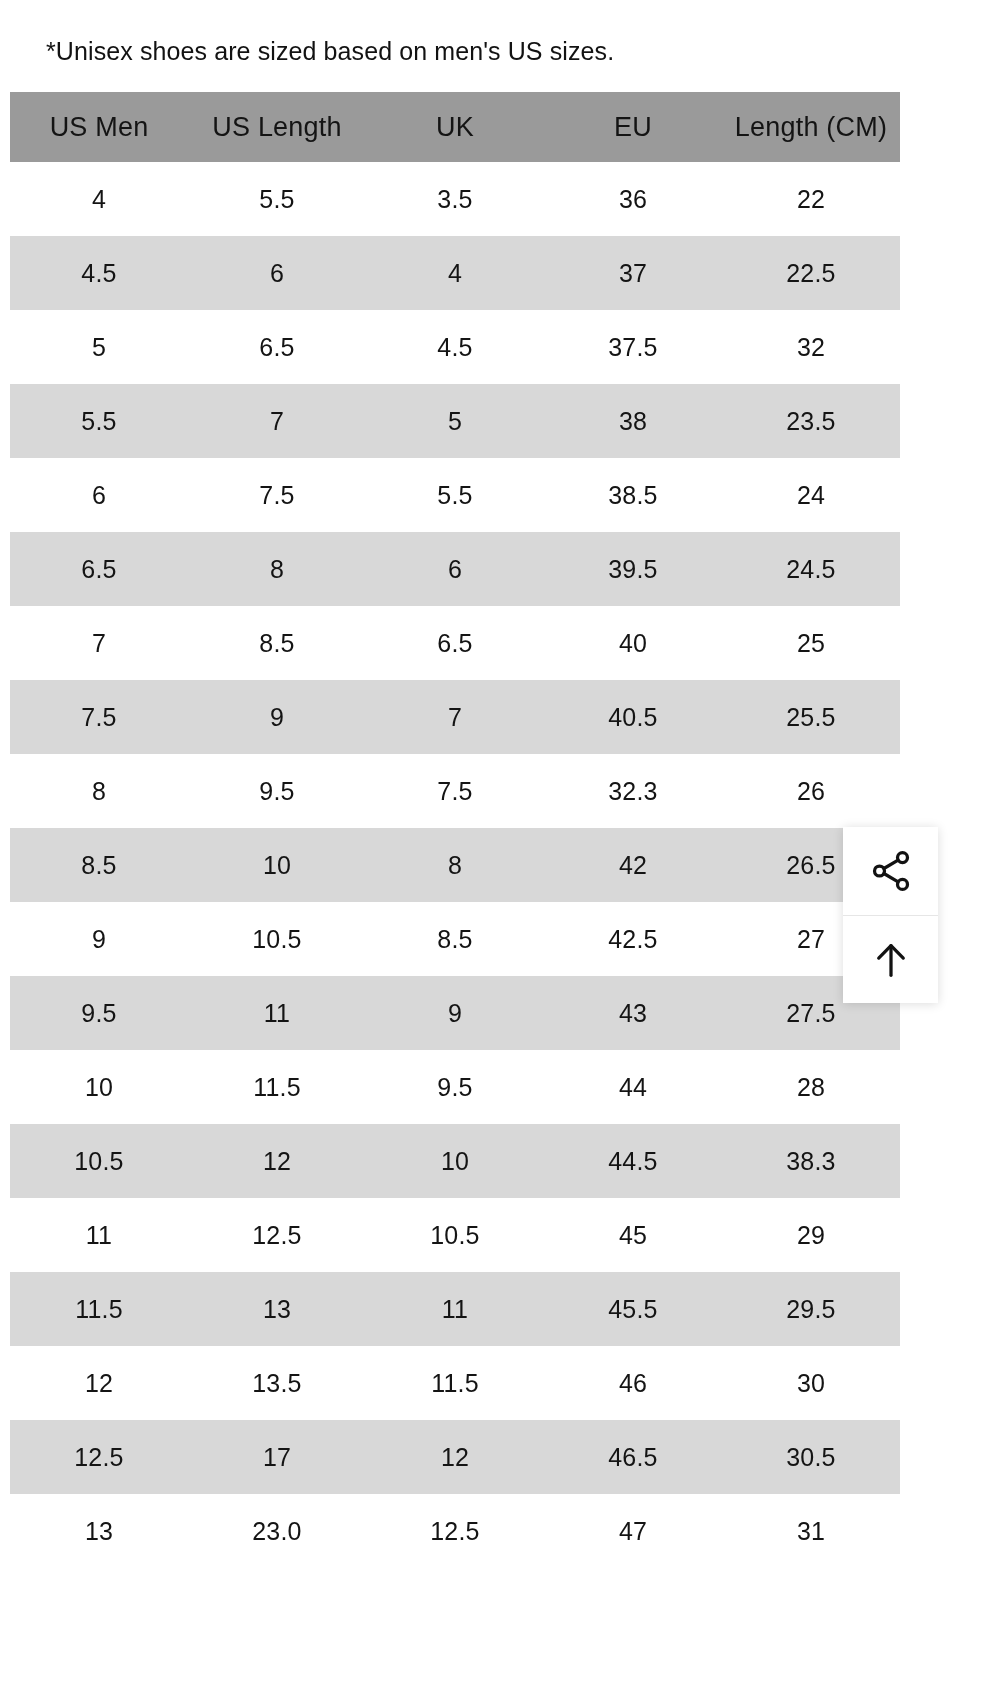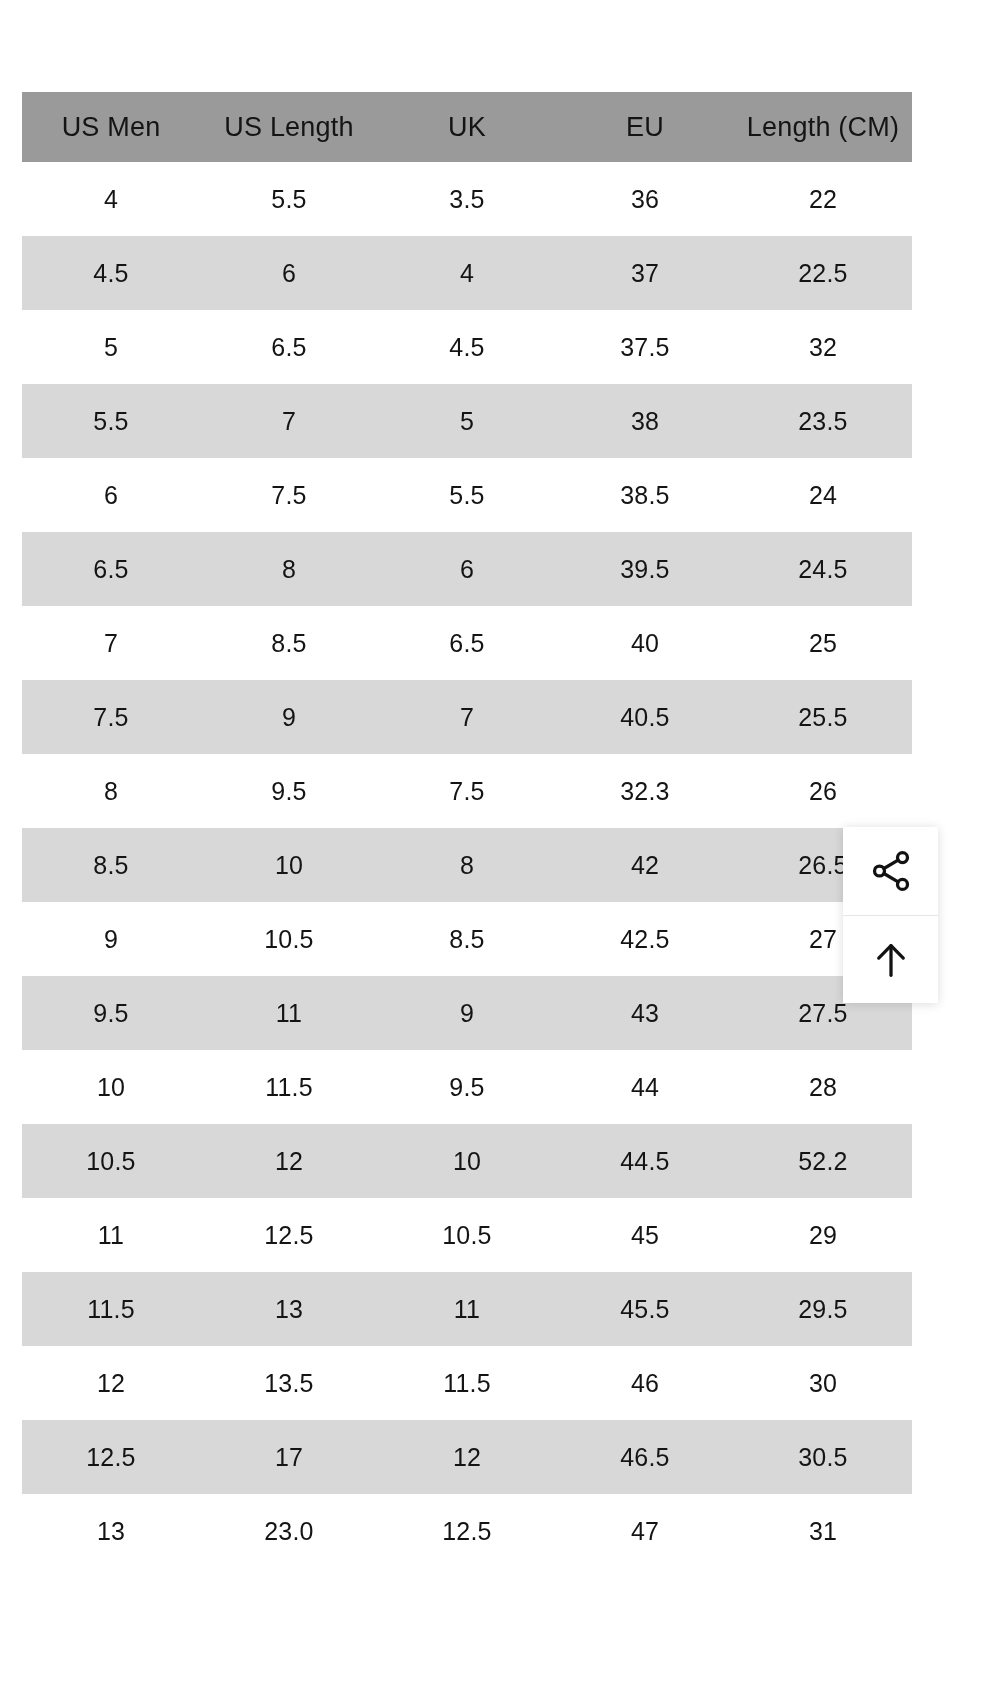--- a/index.html
+++ b/index.html
@@ -28,21 +28,21 @@
     top: 34px;
     font-size: 25px;
     line-height: 34px;
     color: #121212;
     letter-spacing: 0.1px;
     white-space: nowrap;
   }
 
   .size-table {
     position: absolute;
-    left: 22px;
+    left: 10px;
     top: 92px;
     width: 890px;
     border-collapse: collapse;
     table-layout: fixed;
   }
 
   .size-table th {
     background: #9a9a9a;
     color: #141414;
     font-weight: 400;
@@ -103,20 +103,21 @@
   }
   .fab svg {
     display: block;
   }
 </style>
 </head>
 <body>
 
 <div class="page">
 
+  <div class="note">*Unisex shoes are sized based on men's US sizes.</div>
 
   <table class="size-table">
     <colgroup>
       <col class="col-usmen">
       <col class="col-uswomen">
       <col class="col-uk">
       <col class="col-eu">
       <col class="col-length">
     </colgroup>
     <thead>
@@ -218,21 +219,21 @@
           <td>11.5</td>
           <td>9.5</td>
           <td>44</td>
           <td>28</td>
         </tr>
         <tr>
           <td>10.5</td>
           <td>12</td>
           <td>10</td>
           <td>44.5</td>
-          <td>52.2</td>
+          <td>38.3</td>
         </tr>
         <tr>
           <td>11</td>
           <td>12.5</td>
           <td>10.5</td>
           <td>45</td>
           <td>29</td>
         </tr>
         <tr>
           <td>11.5</td>

